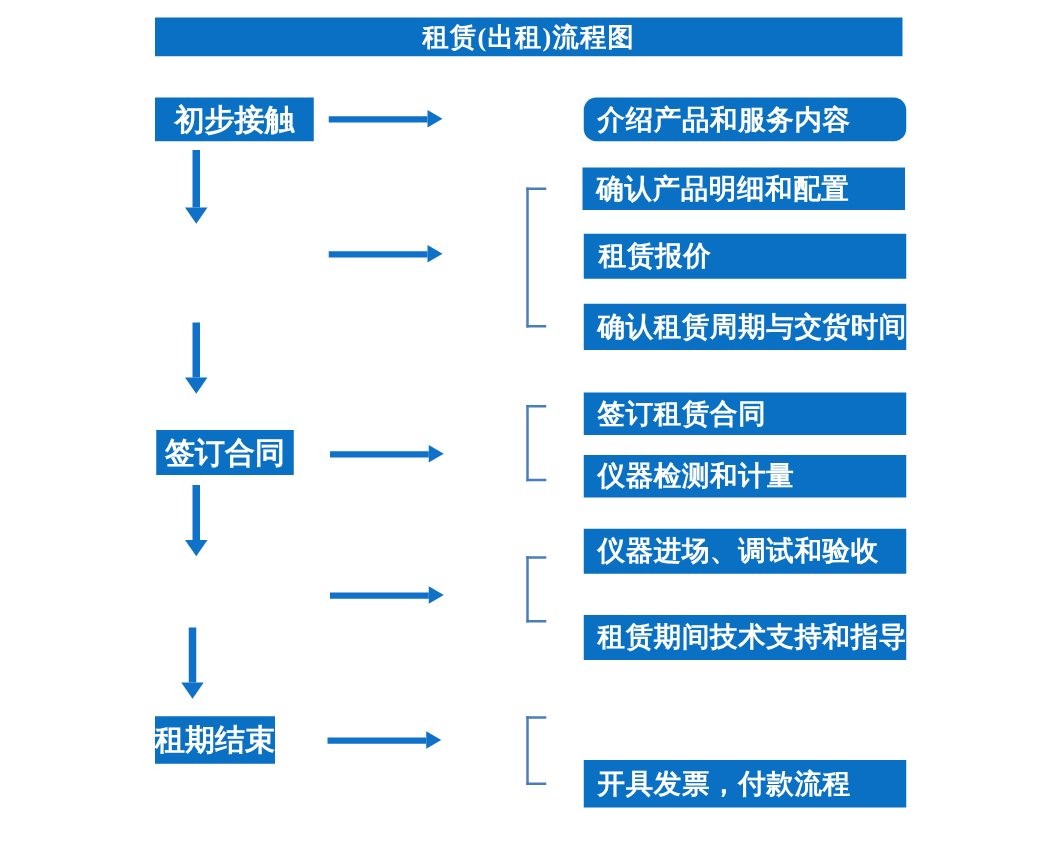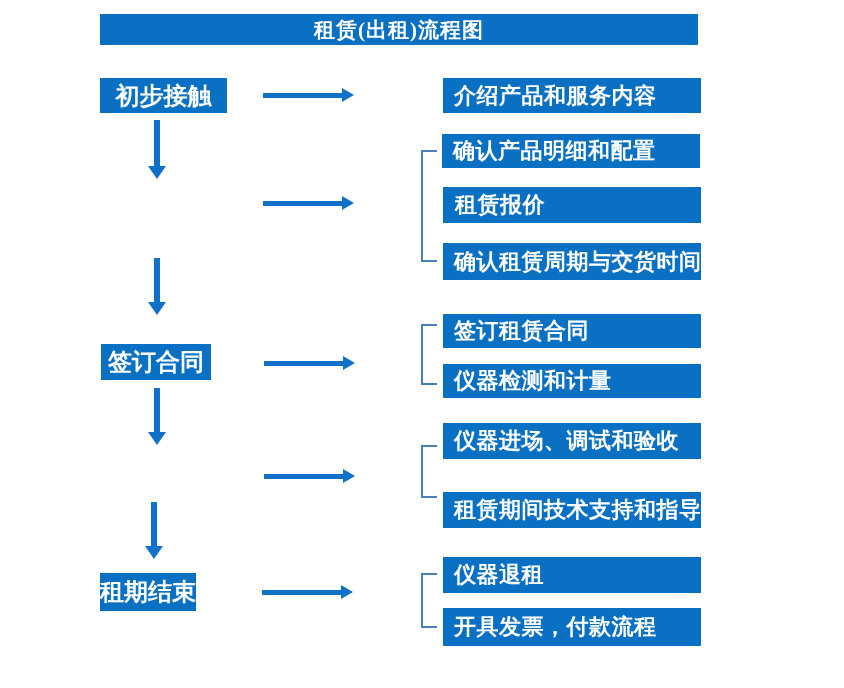--- a/index.html
+++ b/index.html
@@ -13,20 +13,21 @@
   }
   .bluebox {
     position: absolute;
     background: #0a70c4;
     color: #ffffff;
     font-weight: bold;
     display: flex;
     align-items: center;
     box-sizing: border-box;
     white-space: nowrap;
+    margin-left: 24px;
   }
   .titlebar {
     justify-content: center;
     font-size: 21px;
     letter-spacing: 1px;
   }
   .step {
     justify-content: center;
     font-size: 24px;
   }
@@ -82,29 +83,28 @@
 <body>
 
 <div id="canvas">
 
   <div class="bluebox titlebar" style="left:100px; top:14px; width:598px; height:31px;">租赁(出租)流程图</div>
 
   <div class="bluebox step" style="left:100px; top:78px; width:127px; height:35px;">初步接触</div>
   <div class="bluebox step" style="left:101px; top:344px; width:110px; height:36px;text-align:center;">签订合同</div>
   <div class="bluebox step" style="left:100px; top:573px; width:96px; height:38px;">租期结束</div>
 
-  <div class="bluebox detail" style="left:443px; top:78px; width:258px; height:35px;">介绍产品和服务内容</div>
+  <div class="bluebox detail" style="left:443px; top:78px; width:258px; height:35px;border-radius:10px;">介绍产品和服务内容</div>
   <div class="bluebox detail" style="left:442px; top:134px; width:258px; height:34px;">确认产品明细和配置</div>
   <div class="bluebox detail" style="left:443px; top:187px; width:258px; height:36px;padding-left:12px;">租赁报价</div>
   <div class="bluebox detail" style="left:443px; top:243px; width:258px; height:37px;">确认租赁周期与交货时间</div>
   <div class="bluebox detail" style="left:443px; top:314px; width:258px; height:34px;">签订租赁合同</div>
   <div class="bluebox detail" style="left:443px; top:364px; width:258px; height:34px;">仪器检测和计量</div>
   <div class="bluebox detail" style="left:443px; top:423px; width:258px; height:36px;">仪器进场、调试和验收</div>
   <div class="bluebox detail" style="left:443px; top:492px; width:258px; height:36px;">租赁期间技术支持和指导</div>
-  <div class="bluebox detail" style="left:443px; top:557px; width:258px; height:36px;">仪器退租</div>
   <div class="bluebox detail" style="left:443px; top:608px; width:258px; height:38px;">开具发票，付款流程</div>
 
   <div class="harrow" style="left:263px; top:88px;">
     <div class="shaft"></div>
     <div class="head"></div>
   </div>
   <div class="harrow" style="left:263px; top:196px;">
     <div class="shaft"></div>
     <div class="head"></div>
   </div>

